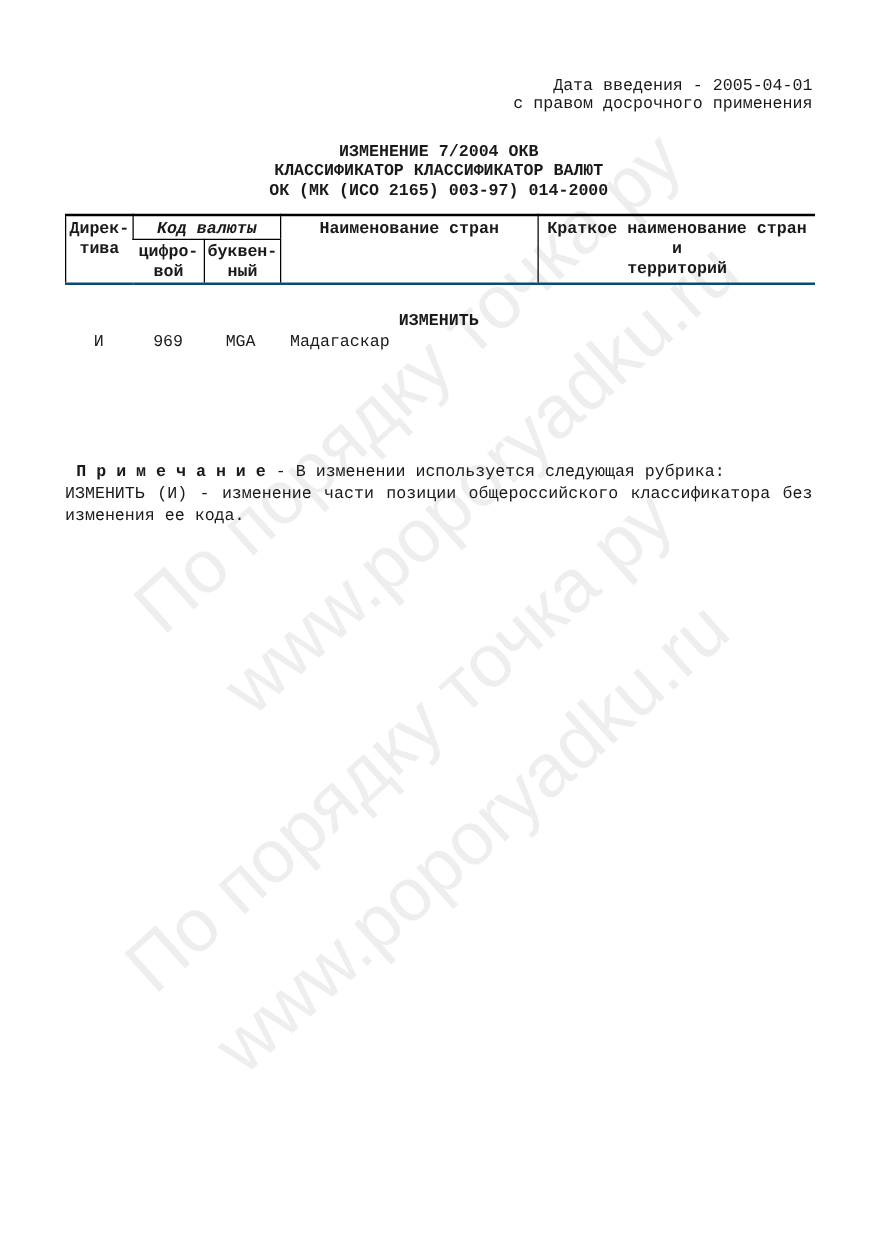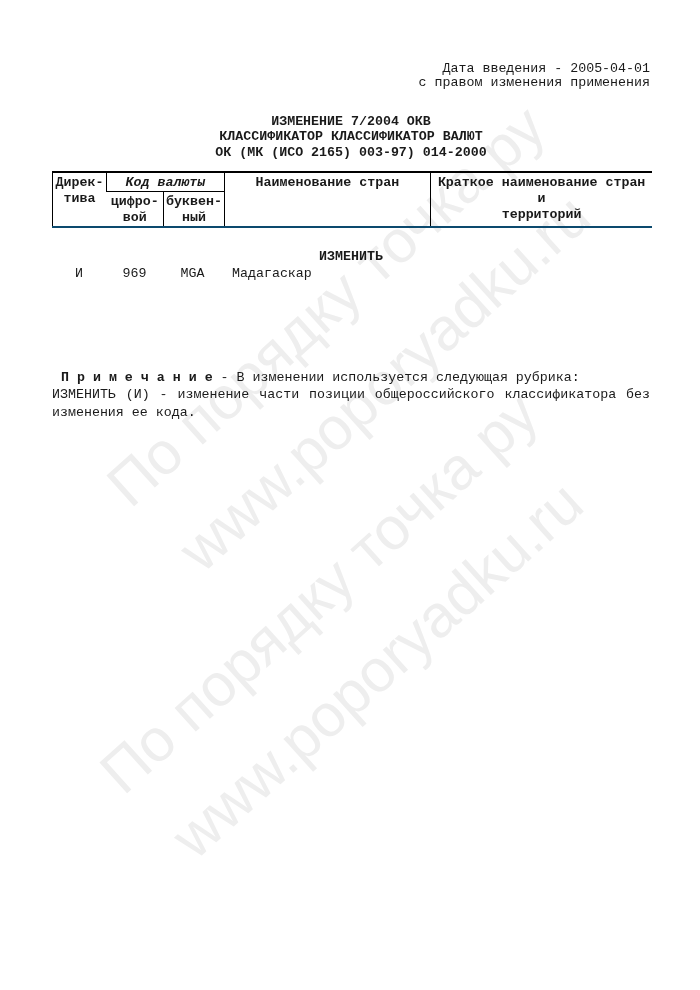--- a/index.html
+++ b/index.html
@@ -131,21 +131,21 @@
   </div>
   <div class="wm wm2">
     <div class="wm-l1">По порядку точка ру</div>
     <div class="wm-l2">www.poporyadku.ru</div>
   </div>
 
   <div class="content">
 
     <div class="date-block">
       <div>Дата введения - 2005-04-01</div>
-      <div>с правом изменения применения</div>
+      <div>с правом досрочного применения</div>
     </div>
 
     <div class="title-block">
       <div>ИЗМЕНЕНИЕ 7/2004 ОКВ</div>
       <div>КЛАССИФИКАТОР КЛАССИФИКАТОР ВАЛЮТ</div>
       <div>ОК (МК (ИСО 2165) 003-97) 014-2000</div>
     </div>
 
     <table class="tbl">
       <colgroup>

